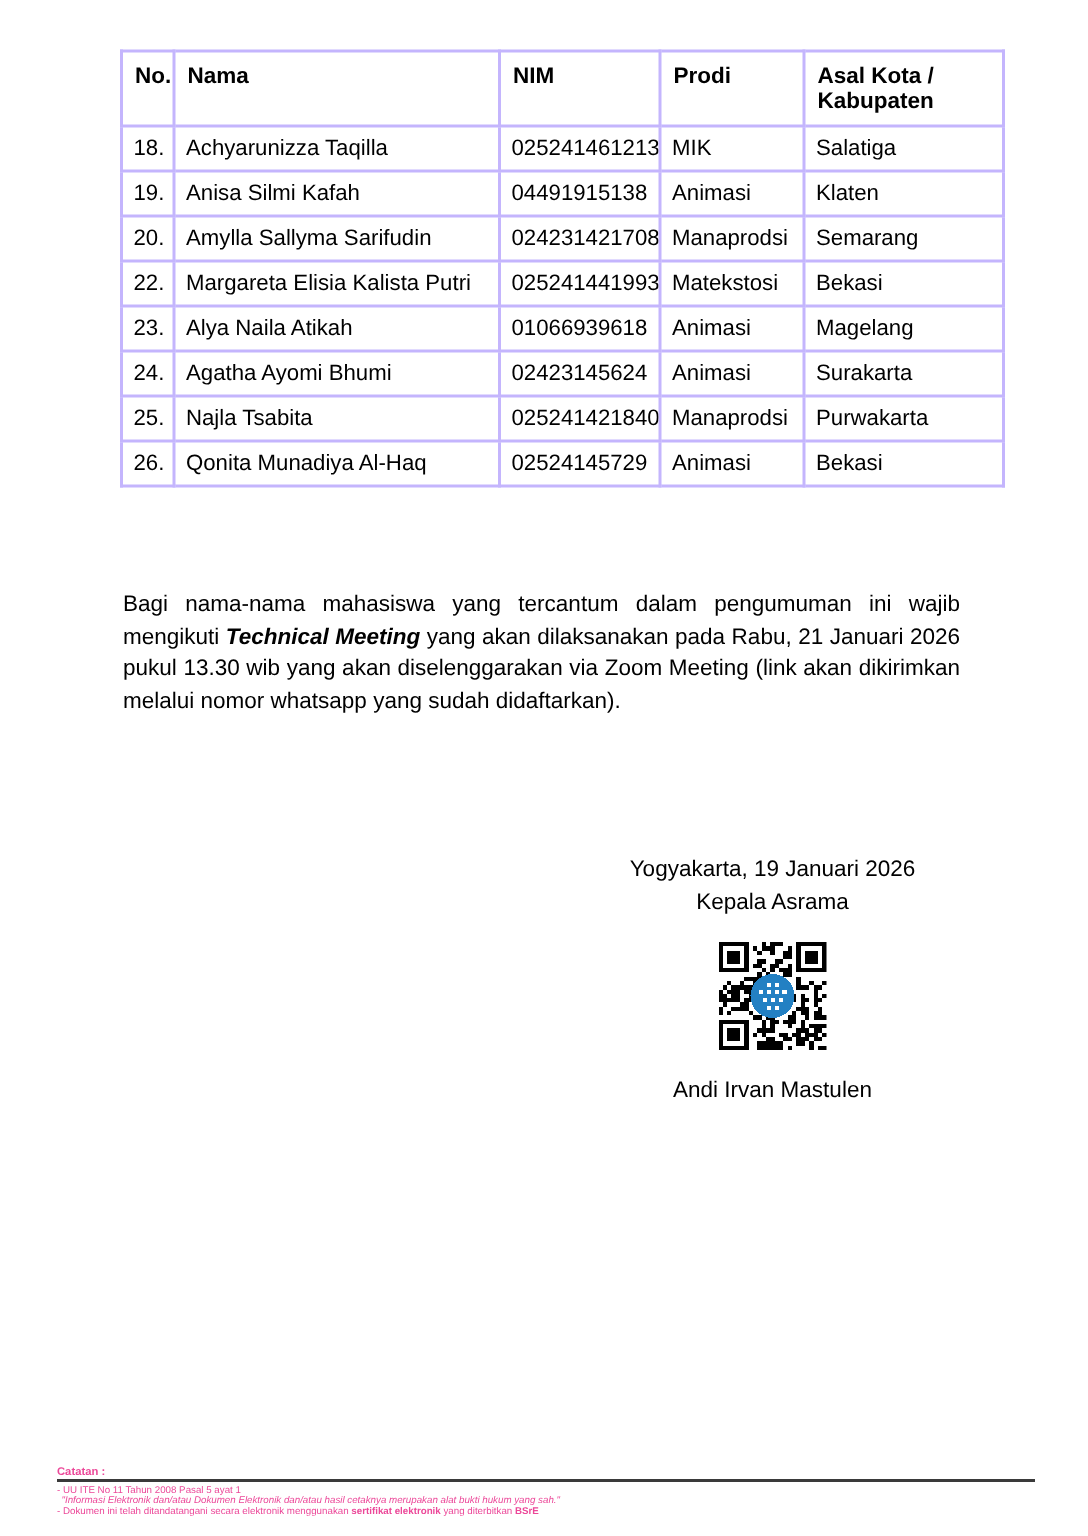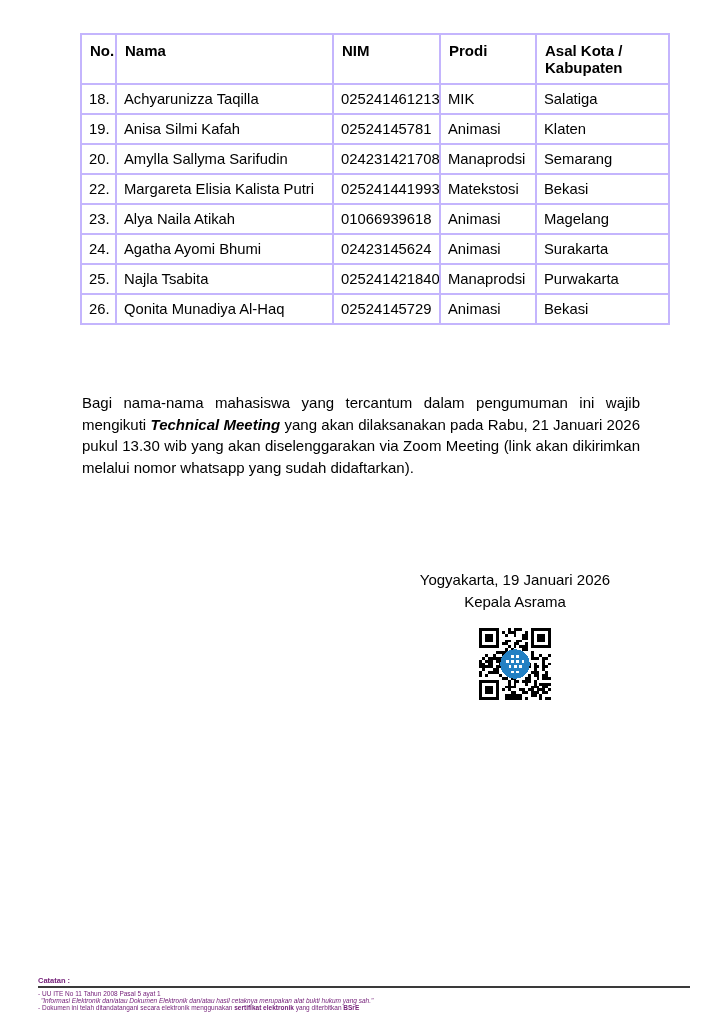--- a/index.html
+++ b/index.html
@@ -50,21 +50,21 @@
   .signature{
     position:absolute;left:380px;top:543px;width:270px;
     text-align:center;font-size:15px;line-height:22px;margin-top:26px;
   }
   .qr{
     display:block;margin:15px auto 0 auto;
     width:72px;height:72px;
   }
   .sig-name{margin-top:16px;}
   
-  .footer{position:absolute;left:38px;top:976px;width:652px;color:#701a75;}
+  .footer{position:absolute;left:38px;top:976px;width:652px;color:#ec4899;}
   .footer-label{font-size:7.5px;font-weight:bold;margin-bottom:1px;}
   .footer-rule{height:2px;background:#3a3a3a;margin:1px 0 2px 0;}
   .footer-line{font-size:6.5px;line-height:7.2px;}
   .footer-line.it{font-style:italic;padding-left:3px;}
   .footer-line b{font-weight:bold;}
 </style>
 </head>
 <body>
 
 <div class="page">
@@ -91,21 +91,21 @@
           <tr>
             <td>18.</td>
             <td>Achyarunizza Taqilla</td>
             <td>025241461213</td>
             <td>MIK</td>
             <td>Salatiga</td>
           </tr>
           <tr>
             <td>19.</td>
             <td>Anisa Silmi Kafah</td>
-            <td>02524145781</td>
+            <td>04491915138</td>
             <td>Animasi</td>
             <td>Klaten</td>
           </tr>
           <tr>
             <td>20.</td>
             <td>Amylla Sallyma Sarifudin</td>
             <td>024231421708</td>
             <td>Manaprodsi</td>
             <td>Semarang</td>
           </tr>
@@ -466,20 +466,21 @@
         <rect x="9.4" y="11.2" width="0.95" height="0.95" fill="#fff"></rect>
         <rect x="11.2" y="11.2" width="0.95" height="0.95" fill="#fff"></rect>
         <rect x="13" y="11.2" width="0.95" height="0.95" fill="#fff"></rect>
         <rect x="14.8" y="11.2" width="0.95" height="0.95" fill="#fff"></rect>
         <rect x="10.3" y="13" width="0.95" height="0.95" fill="#fff"></rect>
         <rect x="12.1" y="13" width="0.95" height="0.95" fill="#fff"></rect>
         <rect x="13.9" y="13" width="0.95" height="0.95" fill="#fff"></rect>
         <rect x="11.2" y="14.8" width="0.95" height="0.95" fill="#fff"></rect>
         <rect x="13" y="14.8" width="0.95" height="0.95" fill="#fff"></rect>
       </svg>
+    <div class="sig-name">Andi Irvan Mastulen</div>
   </div>
 
   <div class="footer">
     <div class="footer-label">Catatan :</div>
     <div class="footer-rule"></div>
     <div class="footer-line">- UU ITE No 11 Tahun 2008 Pasal 5 ayat 1</div>
     <div class="footer-line it">"Informasi Elektronik dan/atau Dokumen Elektronik dan/atau hasil cetaknya merupakan alat bukti hukum yang sah."</div>
     <div class="footer-line"><span>- Dokumen ini telah ditandatangani secara elektronik menggunakan </span><b>sertifikat elektronik</b><span> yang diterbitkan </span><b>BSrE</b></div>
   </div>
 

